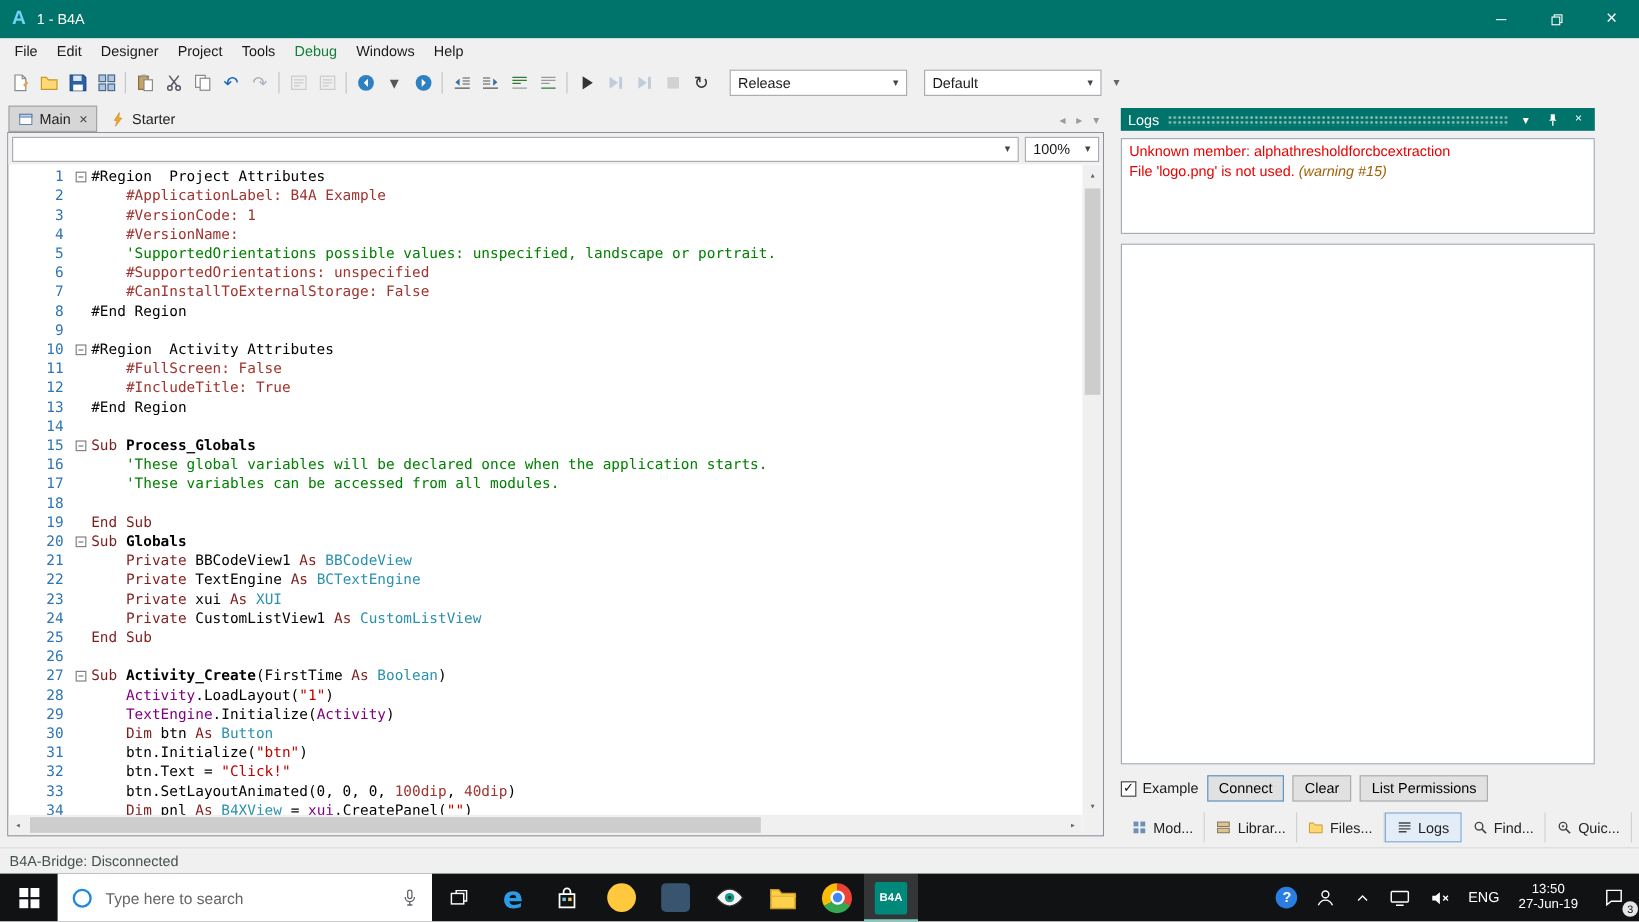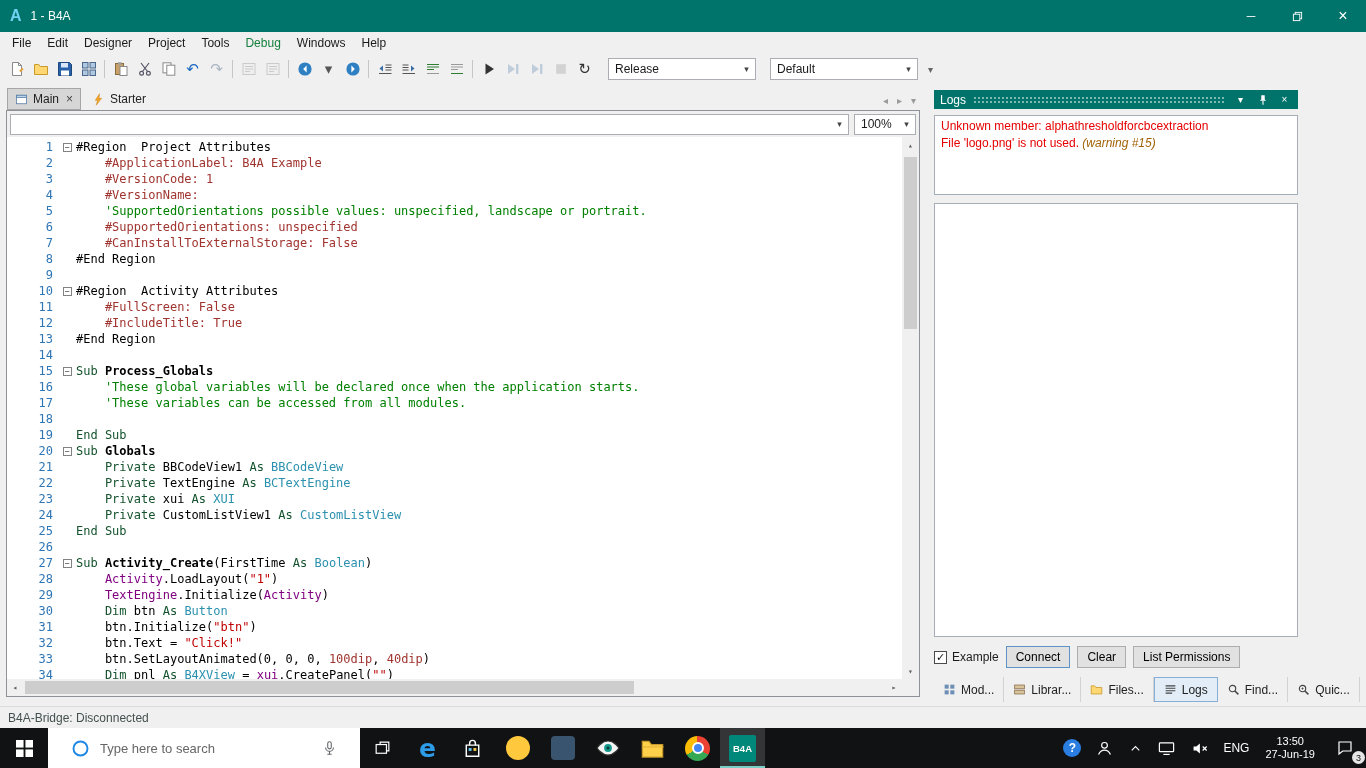--- a/index.html
+++ b/index.html
@@ -61,40 +61,40 @@
   .combo.zoom-combo { width:62px; height:21px; }
 
   .editor-body { flex:1; position:relative; overflow:hidden;
                  font-family:"DejaVu Sans Mono",monospace; font-size:12px; }
   .code-lines { position:absolute; left:0; top:2px; right:17px; bottom:0; }
   .cl { display:flex; height:16px; line-height:16px; white-space:pre; }
   .ln { width:52px; flex:none; text-align:right; padding-right:6px; color:#2E75B5; }
   .fold { width:17px; flex:none; display:flex; align-items:center; justify-content:center; }
   .foldbox { width:9px; height:9px; border:1px solid #828282; background:#fff; color:#333;
              font-size:8px; line-height:7px; display:flex; align-items:center; justify-content:center; }
-  .tk-k { color:#14532d;margin-top:12px; } .tk-t { color:#2B91AF; } .tk-c { color:#008000; }
+  .tk-k { color:#7f1d1d;margin-top:12px; } .tk-t { color:#2B91AF; } .tk-c { color:#008000; }
   .tk-a { color:#A0342F; } .tk-s { color:#C00000; } .tk-o { color:#800080; }
   .tk-b { color:#000; font-weight:bold; } .tk-p { color:#000; } .tk-num { color:#A0342F; }
 
   .vscroll { position:absolute; top:0; right:0; bottom:17px; width:17px; background:#F0F0F0; }
   .vscroll .sa { position:absolute; left:0; right:0; height:16px; display:flex; align-items:center;
                  justify-content:center; color:#606060; font-size:8px; }
   .sa-top { top:0; } .sa-bottom { bottom:0; }
   .vthumb { position:absolute; left:2px; right:2px; top:20px; height:172px; background:#CDCDCD; }
   .hscroll { position:absolute; left:0; right:17px; bottom:0; height:17px; background:#F0F0F0; }
   .hscroll .sa { position:absolute; top:0; width:16px; height:17px; display:flex; align-items:center;
                  justify-content:center; color:#606060; font-size:8px; }
   .sa-left { left:0; } .sa-right { right:0; }
   .hthumb { position:absolute; left:18px; top:2px; bottom:2px; width:68%; background:#CDCDCD; }
   .scroll-corner { position:absolute; right:0; bottom:0; width:17px; height:17px; background:#F0F0F0; }
 
   .splitter { position:absolute; left:928px; top:0; width:6px; height:622px; }
 
   
-  .right-pane { position:absolute; left:934px; top:6px; width:364px; height:612px;
+  .right-pane { position:absolute; left:934px; top:6px; width:395px; height:612px;
                 display:flex; flex-direction:column; }
   .logs-header { height:19px; background:#00736A; color:#fff; display:flex; align-items:center;
                  padding:0 6px; gap:7px; flex:none; }
   .logs-dots { flex:1; height:9px; margin-top:1px;
                background-image:radial-gradient(circle,#7FB8B2 1px,transparent 1.3px);
                background-size:4px 4px; }
   .lh-icon { width:15px; display:flex; align-items:center; justify-content:center;
              color:#fff; font-size:10px; }
   .log-box { background:#fff; border:1px solid #A3AEB9; padding:2px 6px; overflow:hidden; }
   .box1 { height:80px; margin-top:6px; flex:none; }
@@ -117,21 +117,21 @@
 
   
   .statusbar { position:absolute; top:706px; left:0; width:1366px; height:22px; background:#F0F0F0;
                border-top:1px solid #DCDCDC; display:flex; align-items:center; padding-left:8px;
                color:#44514F; }
 
   
   .taskbar { position:absolute; top:728px; left:0; width:1366px; height:40px; background:#101213;
              display:flex; align-items:stretch; color:#fff; }
   .tb-start { width:48px; display:flex; align-items:center; justify-content:center; }
-  .tb-search { width:312px; background:#fff; display:flex; align-items:center; gap:9px; padding:0 22px; }
+  .tb-search { width:312px; background:#fff; display:flex; align-items:center; gap:9px; padding:0 10px; }
   .search-text { flex:1; color:#666; font-size:13px; }
   .tb-zone { width:45px; display:flex; align-items:center; justify-content:center; position:relative; }
   .tb-zone.active { background:rgba(255,255,255,0.15); box-shadow:inset 0 -2px 0 #79CEC5; }
   .taskbar-apps { display:flex; align-items:stretch; }
   .edge-e { font-family:"DejaVu Sans",sans-serif; font-weight:bold; font-size:25px; color:#2C9BE8; line-height:1; }
   .dot-yellow { width:24px; height:24px; border-radius:50%; background:#FFC83D; display:block; }
   .sq-blue { width:24px; height:24px; border-radius:4px; background:#39546E; display:block; }
   .chrome { width:25px; height:25px; border-radius:50%; position:relative; display:block;
             background:conic-gradient(#EA4335 0 120deg,#34A853 120deg 240deg,#FBBC05 240deg 360deg); }
   .chrome-c { position:absolute; left:6.5px; top:6.5px; width:12px; height:12px; border-radius:50%;

